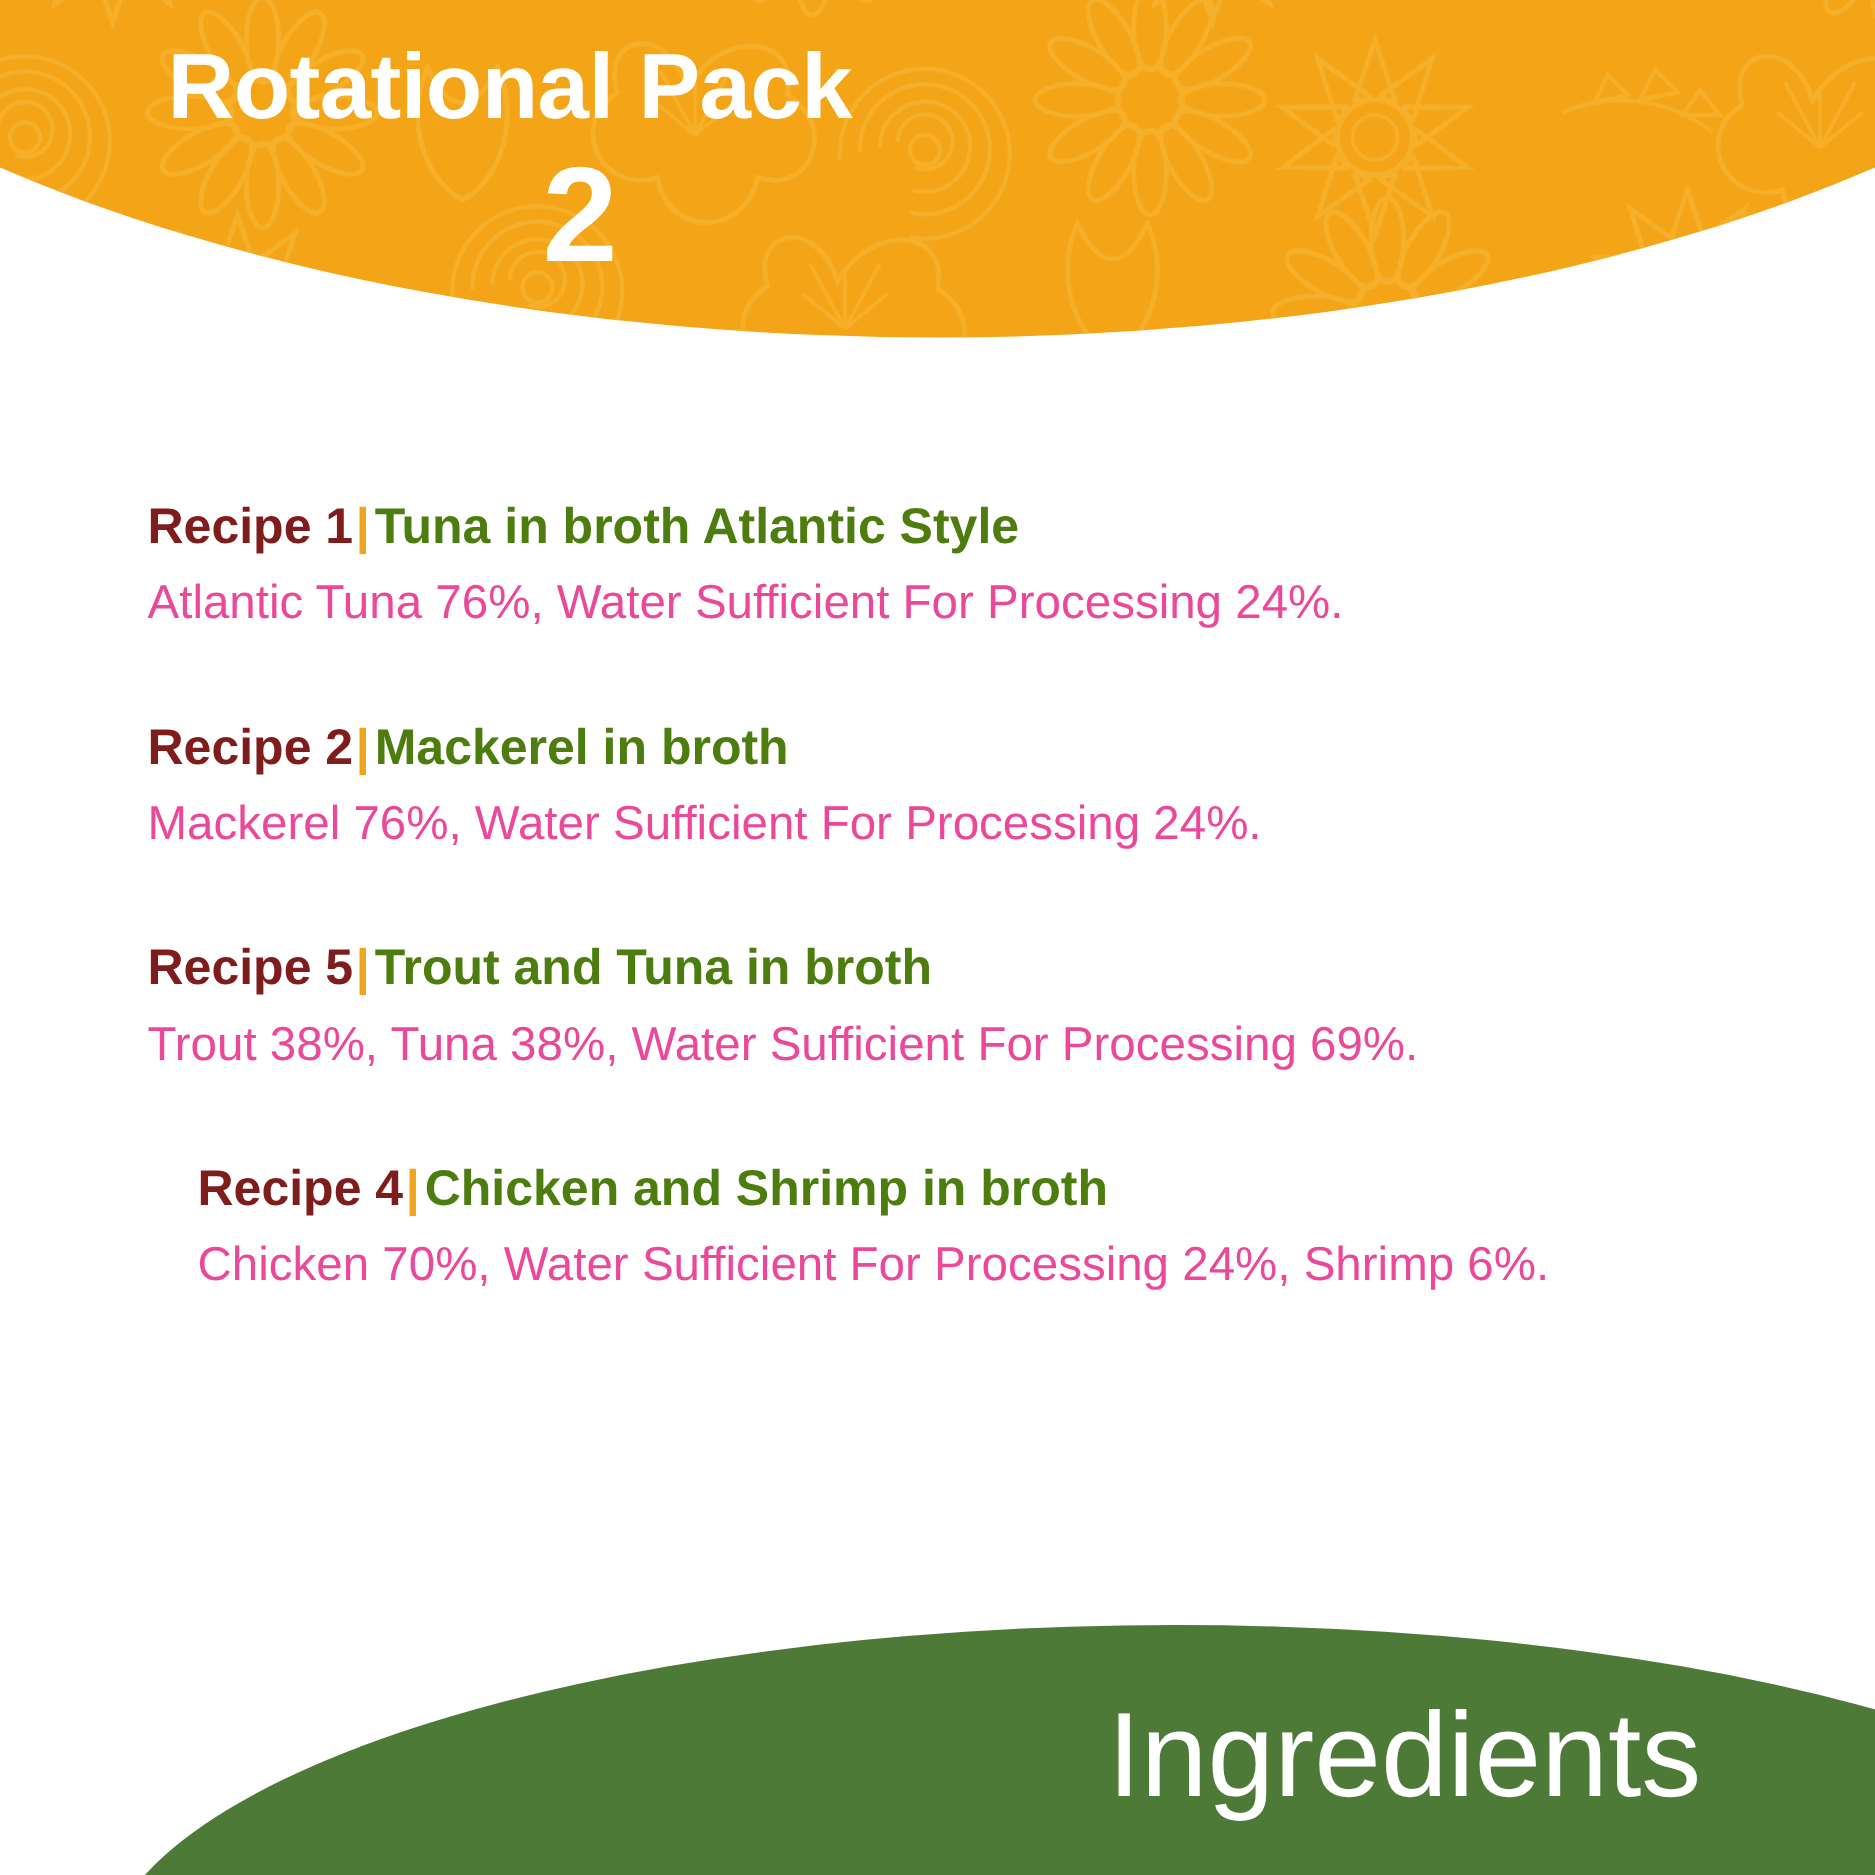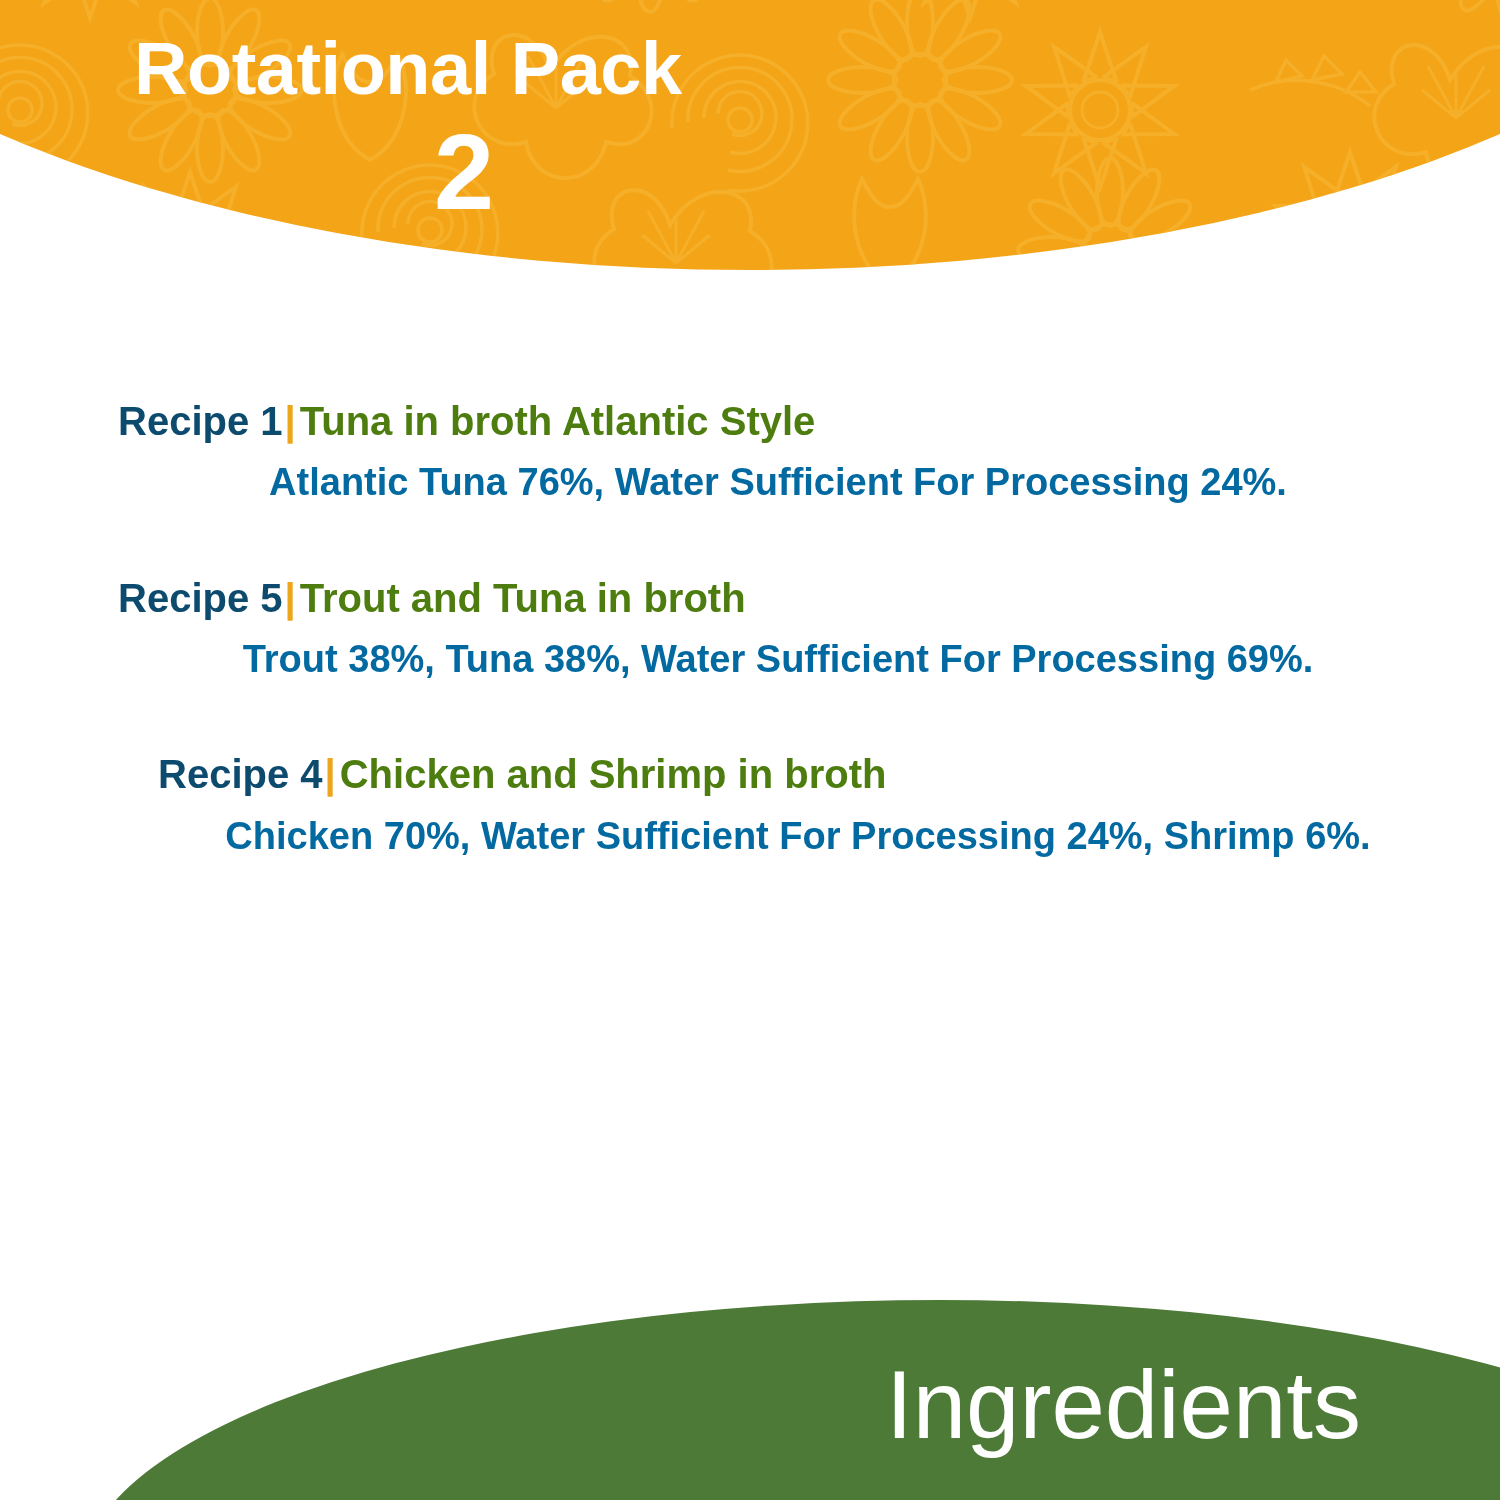--- a/index.html
+++ b/index.html
@@ -79,36 +79,35 @@
   .recipe-block:last-child { margin-bottom: 0; margin-left: 40px; }
 
   .recipe-heading {
     font-size: 40px;
     font-weight: bold;
     line-height: 1.18;
     white-space: nowrap;
     margin-bottom: 14px;
   }
   .recipe-label {
-    color: #0c4a6e;
+    color: #7f1d1d;
   }
   .recipe-sep {
     color: #EDA51B;
     padding: 0 4px 0 2px;
   }
   .recipe-name {
     color: #4d7c0f;
   }
   .recipe-ingredients {
     font-size: 38px;
-    font-weight: bold;
-    color: #0369a1;
+    font-weight: normal;
+    color: #ec4899;
     line-height: 1.25;
     white-space: nowrap;
-    text-align: center;
   }
 
   
   .footer-banner {
     position: absolute;
     left: 80px;
     top: 1300px;
     width: 1720px;
     height: 560px;
     background: #4E7A38;
@@ -252,20 +251,26 @@
 
   <div class="recipes">
 
     <div class="recipe-block">
       <div class="recipe-heading">
         <span class="recipe-label">Recipe 1</span><span class="recipe-sep">|</span><span class="recipe-name">Tuna in broth Atlantic Style</span>
       </div>
       <div class="recipe-ingredients">Atlantic Tuna 76%, Water Sufficient For Processing 24%.</div>
     </div>
 
+    <div class="recipe-block">
+      <div class="recipe-heading">
+        <span class="recipe-label">Recipe 2</span><span class="recipe-sep">|</span><span class="recipe-name">Mackerel in broth</span>
+      </div>
+      <div class="recipe-ingredients">Mackerel 76%, Water Sufficient For Processing 24%.</div>
+    </div>
 
     <div class="recipe-block">
       <div class="recipe-heading">
         <span class="recipe-label">Recipe 5</span><span class="recipe-sep">|</span><span class="recipe-name">Trout and Tuna in broth</span>
       </div>
       <div class="recipe-ingredients">Trout 38%, Tuna 38%, Water Sufficient For Processing 69%.</div>
     </div>
 
     <div class="recipe-block">
       <div class="recipe-heading">

